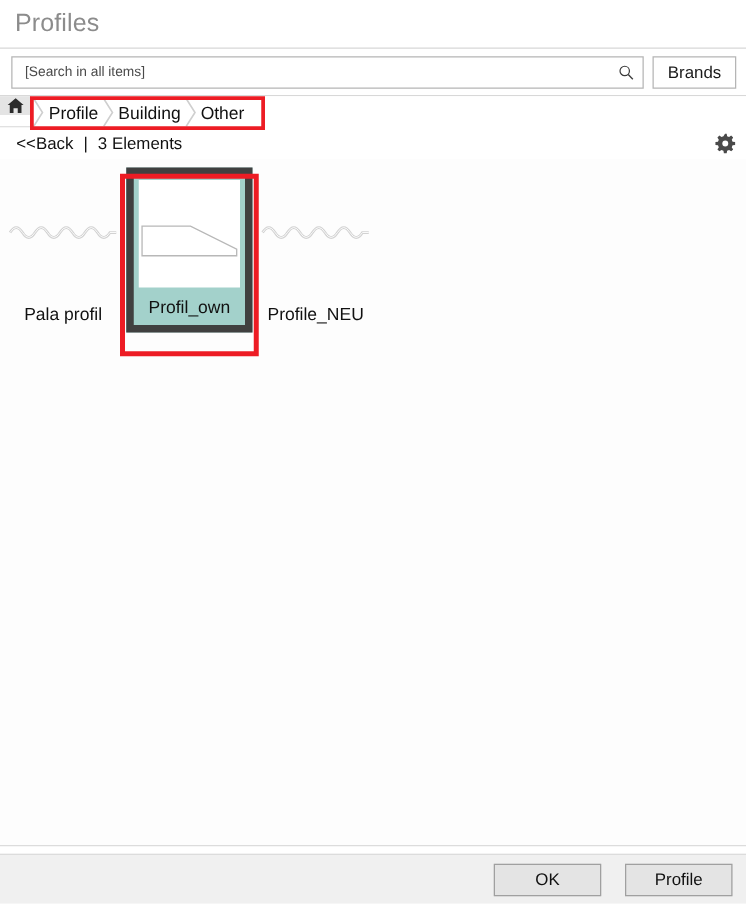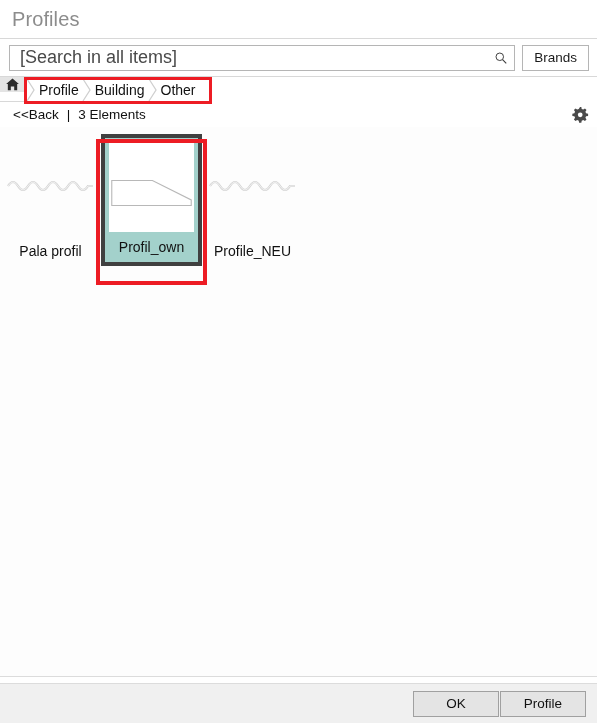--- a/index.html
+++ b/index.html
@@ -59,21 +59,21 @@
     align-items: center;
     box-sizing: border-box;
     padding: 0 6px 0 10px;
   }
   .search-input {
     flex: 1;
     border: none;
     outline: none;
     background: transparent;
     font-family: "Liberation Sans", sans-serif;
-    font-size: 18px;
+    font-size: 11px;
     color: #b91c1c;
     padding: 0;
   }
   .search-input::placeholder { color: #4a4a4a; opacity: 1; }
   .search-icon {
     width: 14px;
     height: 14px;
     flex: 0 0 auto;
     display: block;
   }
@@ -199,21 +199,21 @@
     display: flex;
     flex-direction: column;
     align-items: stretch;
     cursor: pointer;
     box-sizing: border-box;
     background: transparent;
     position: relative;
   }
   .tile.selected {
     background: #a3d1cb;
-    border: 4px solid #404040;
+    border: 6px solid #404040;
   }
   .tile-thumb {
     flex: 1;
     display: flex;
     align-items: center;
     justify-content: center;
     overflow: hidden;
   }
   .tile.selected .tile-thumb {
     background: #ffffff;
@@ -253,21 +253,21 @@
     bottom: 0;
     width: 597px;
     height: 40px;
     background: #f0f0f0;
     border-top: 1px solid #dcdcdc;
     display: flex;
     align-items: center;
     justify-content: flex-end;
     padding-right: 11px;
     box-sizing: border-box;
-    gap: 1px;
+    gap: 19px;
   }
   .btn {
     width: 86px;
     height: 26px;
     border: 1px solid #a0a0a0;
     background: #e4e4e4;
     font-size: 13.5px;
     color: #111111;
     display: flex;
     align-items: center;

